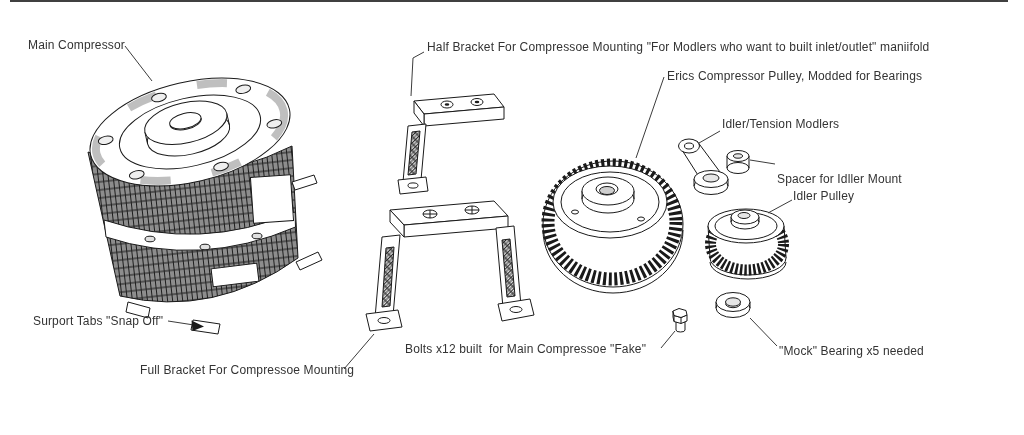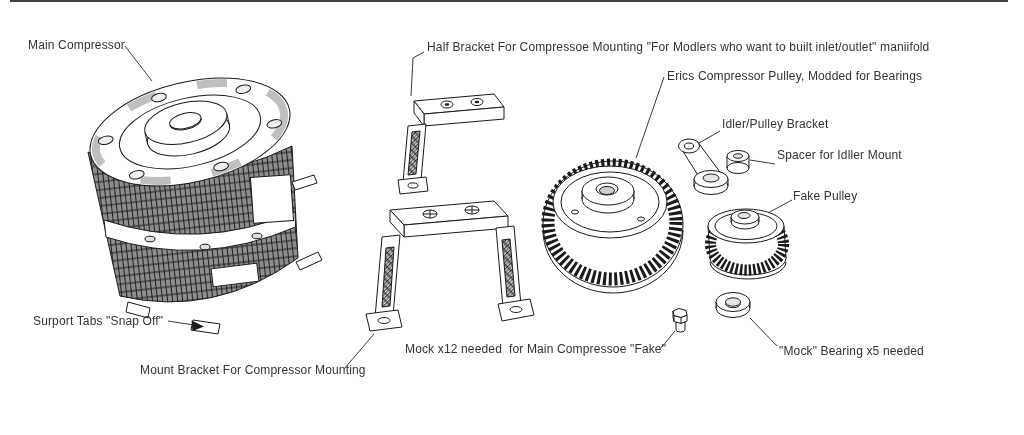--- a/index.html
+++ b/index.html
@@ -184,22 +184,22 @@
       <path d="M 344 369 L 374 334"></path>
       <path d="M 661 348 L 675 331"></path>
       <path d="M 777 346 L 750 318"></path>
     </g>
   </svg>
 
   <div>
     <div class="label" style="left:28px;top:38px">Main Compressor</div>
     <div class="label" style="left:427px;top:40px">Half Bracket For Compressoe Mounting "For Modlers who want to built inlet/outlet" maniifold</div>
     <div class="label" style="left:667px;top:69px">Erics Compressor Pulley, Modded for Bearings</div>
-    <div class="label" style="left:722px;top:117px">Idler/Pulley Bracket</div>
-    <div class="label" style="left:777px;top:148px">Spacer for Idller Mount</div>
-    <div class="label" style="left:793px;top:189px">Fake Pulley</div>
+    <div class="label" style="left:722px;top:117px">Idler/Tension Modlers</div>
+    <div class="label" style="left:777px;top:172px">Spacer for Idller Mount</div>
+    <div class="label" style="left:793px;top:189px">Idler Pulley</div>
     <div class="label" style="left:33px;top:314px">Surport Tabs "Snap Off"</div>
-    <div class="label" style="left:140px;top:363px">Mount Bracket For Compressor Mounting</div>
-    <div class="label" style="left:405px;top:342px">Mock x12 needed  for Main Compressoe "Fake"</div>
+    <div class="label" style="left:140px;top:363px">Full Bracket For Compressoe Mounting</div>
+    <div class="label" style="left:405px;top:342px">Bolts x12 built  for Main Compressoe "Fake"</div>
     <div class="label" style="left:779px;top:344px">"Mock" Bearing x5 needed</div>
   </div>
 
 </div>
 
 </body></html>

